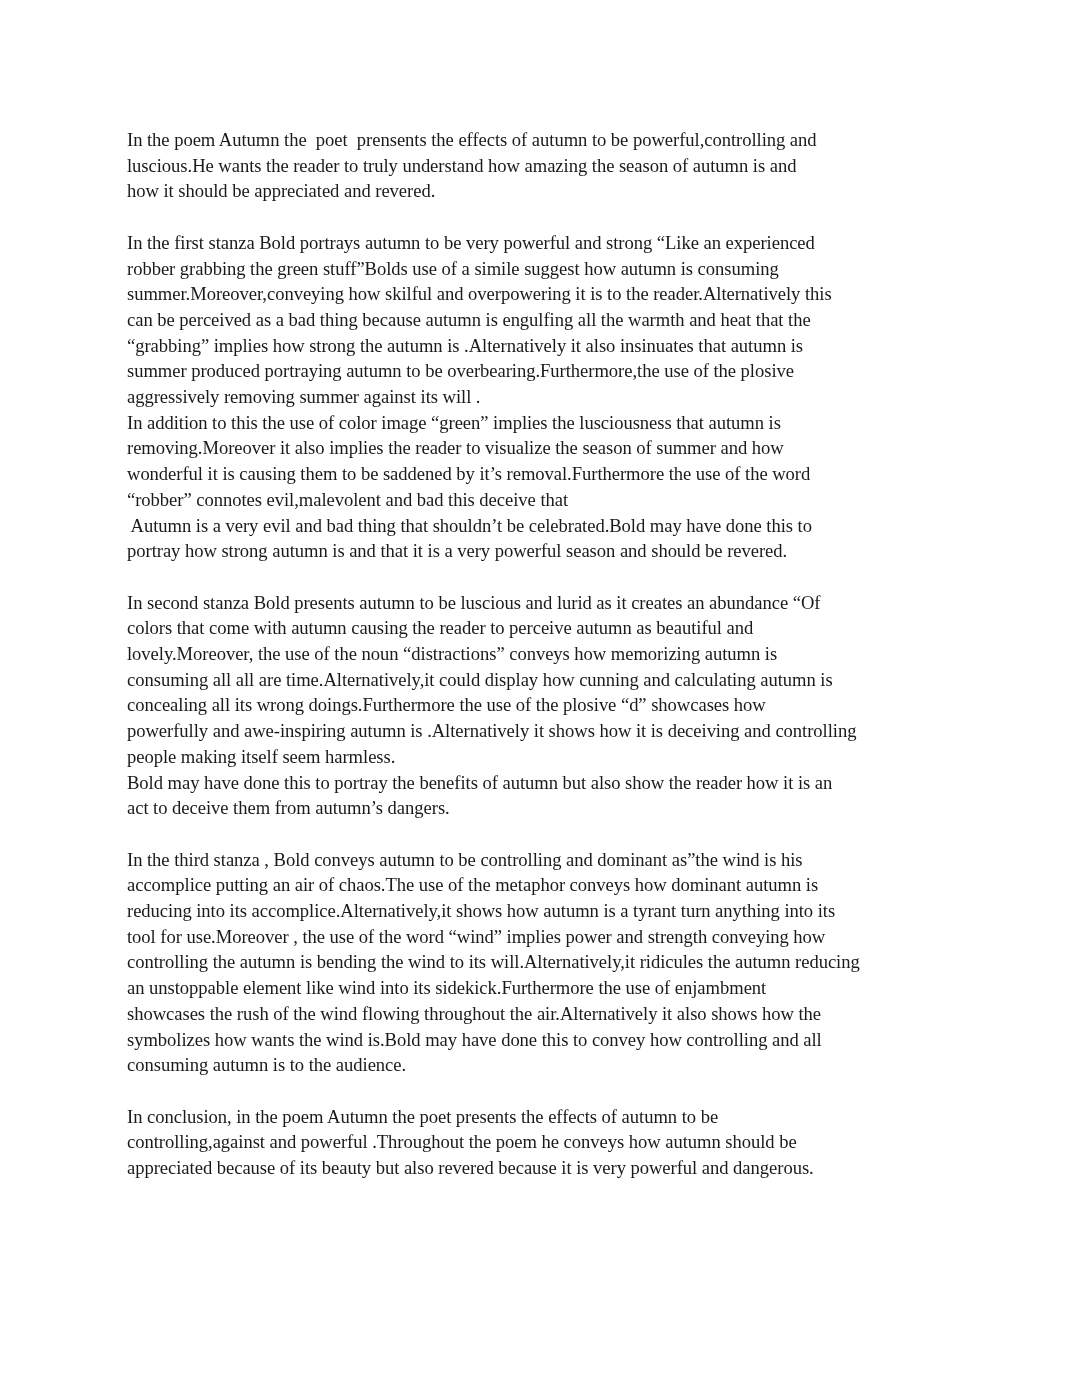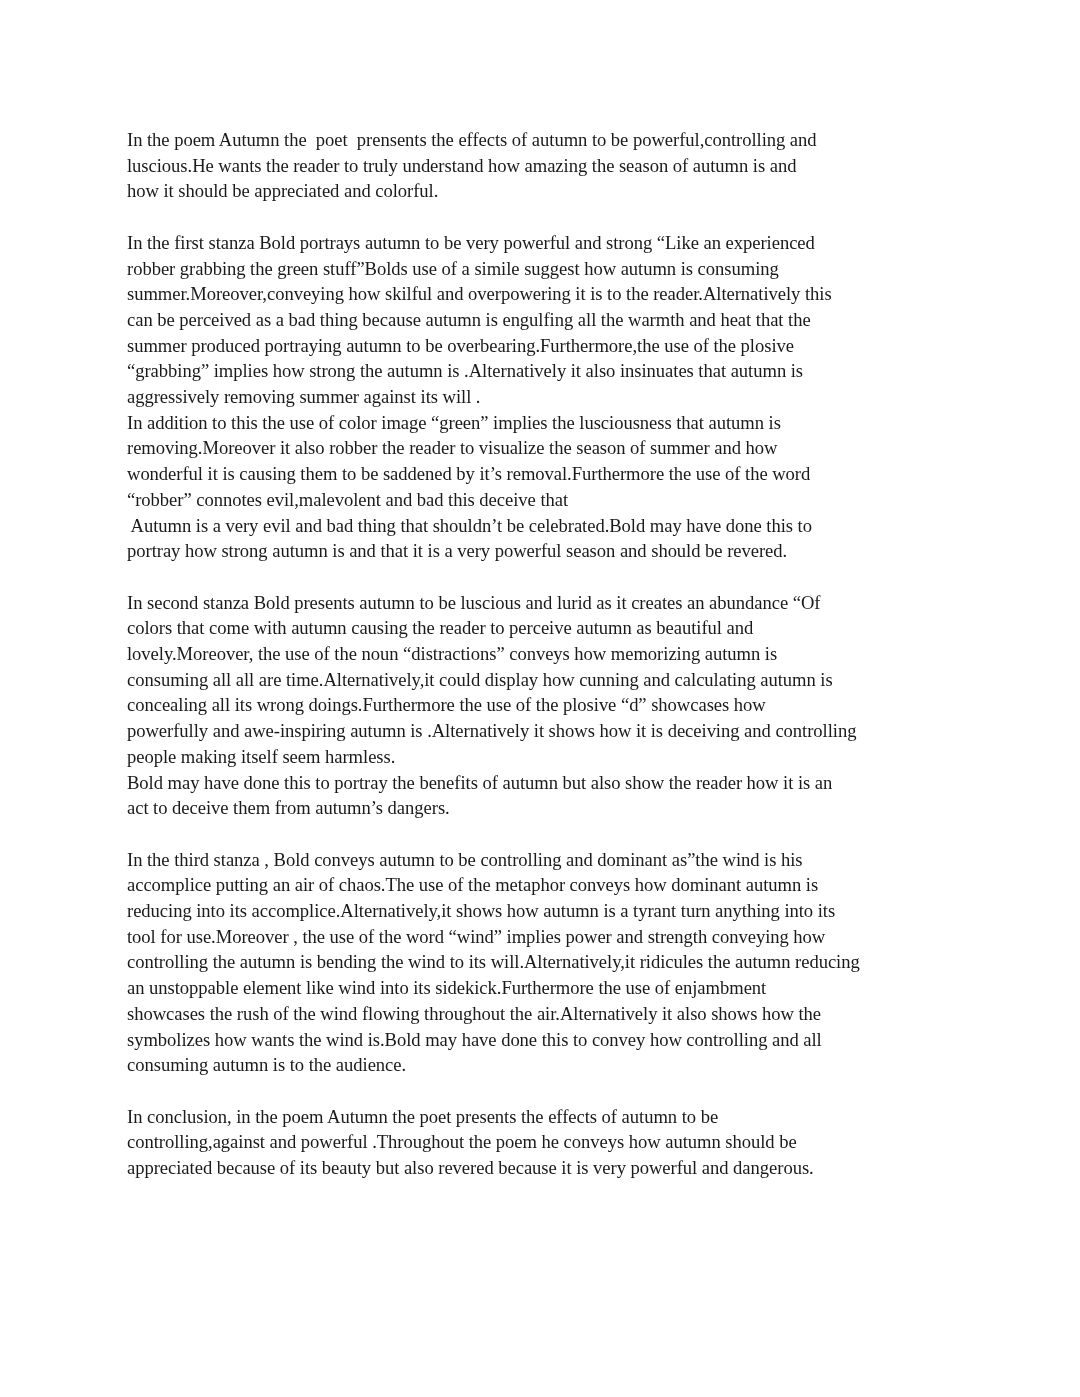--- a/index.html
+++ b/index.html
@@ -36,36 +36,36 @@
   }
 </style>
 </head>
 <body>
 
 <div class="page">
 
   <div class="para">
     <span class="line">In the poem Autumn the  poet  prensents the effects of autumn to be powerful,controlling and</span>
     <span class="line">luscious.He wants the reader to truly understand how amazing the season of autumn is and</span>
-    <span class="line">how it should be appreciated and colorful.</span>
+    <span class="line">how it should be appreciated and revered.</span>
   </div>
 
   <div class="para tight">
     <span class="line">In the first stanza Bold portrays autumn to be very powerful and strong “Like an experienced</span>
     <span class="line">robber grabbing the green stuff”Bolds use of a simile suggest how autumn is consuming</span>
     <span class="line">summer.Moreover,conveying how skilful and overpowering it is to the reader.Alternatively this</span>
     <span class="line">can be perceived as a bad thing because autumn is engulfing all the warmth and heat that the</span>
+    <span class="line">“grabbing” implies how strong the autumn is .Alternatively it also insinuates that autumn is</span>
     <span class="line">summer produced portraying autumn to be overbearing.Furthermore,the use of the plosive</span>
-    <span class="line">“grabbing” implies how strong the autumn is .Alternatively it also insinuates that autumn is</span>
     <span class="line">aggressively removing summer against its will .</span>
   </div>
 
   <div class="para">
     <span class="line">In addition to this the use of color image “green” implies the lusciousness that autumn is</span>
-    <span class="line">removing.Moreover it also robber the reader to visualize the season of summer and how</span>
+    <span class="line">removing.Moreover it also implies the reader to visualize the season of summer and how</span>
     <span class="line">wonderful it is causing them to be saddened by it’s removal.Furthermore the use of the word</span>
     <span class="line">“robber” connotes evil,malevolent and bad this deceive that</span>
     <span class="line"> Autumn is a very evil and bad thing that shouldn’t be celebrated.Bold may have done this to</span>
     <span class="line">portray how strong autumn is and that it is a very powerful season and should be revered.</span>
   </div>
 
   <div class="para tight">
     <span class="line">In second stanza Bold presents autumn to be luscious and lurid as it creates an abundance “Of</span>
     <span class="line">colors that come with autumn causing the reader to perceive autumn as beautiful and</span>
     <span class="line">lovely.Moreover, the use of the noun “distractions” conveys how memorizing autumn is</span>

